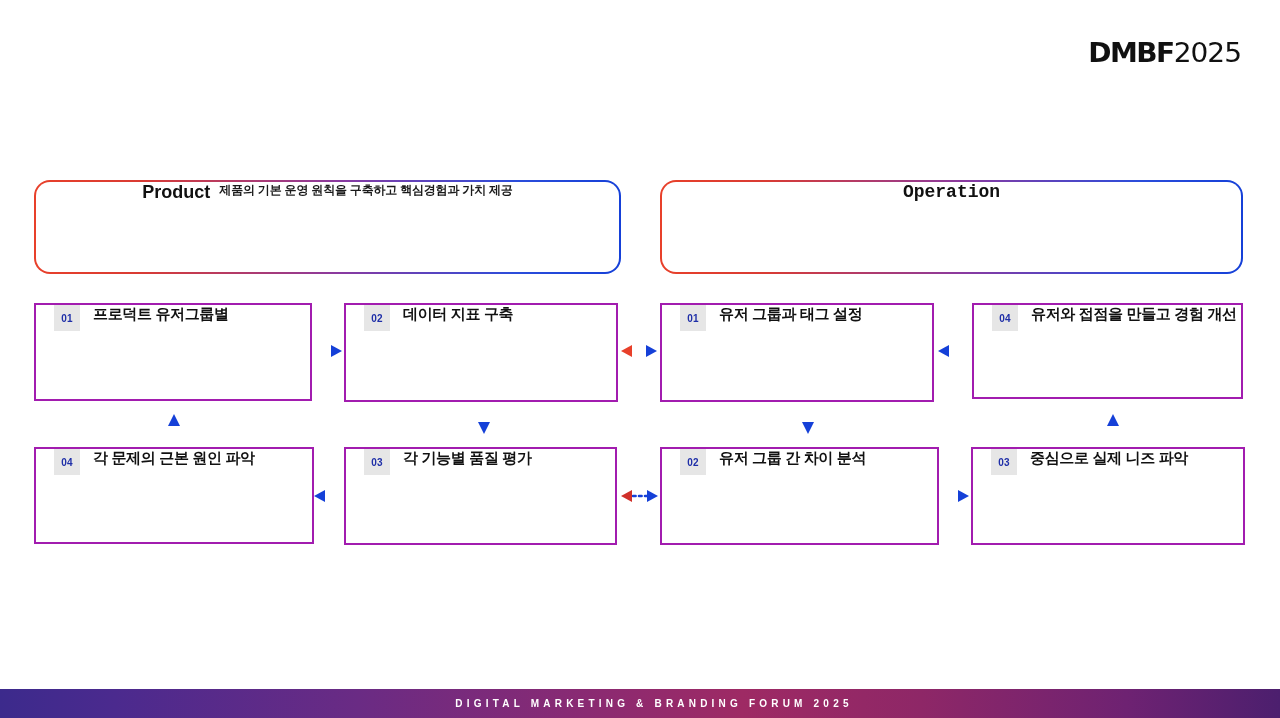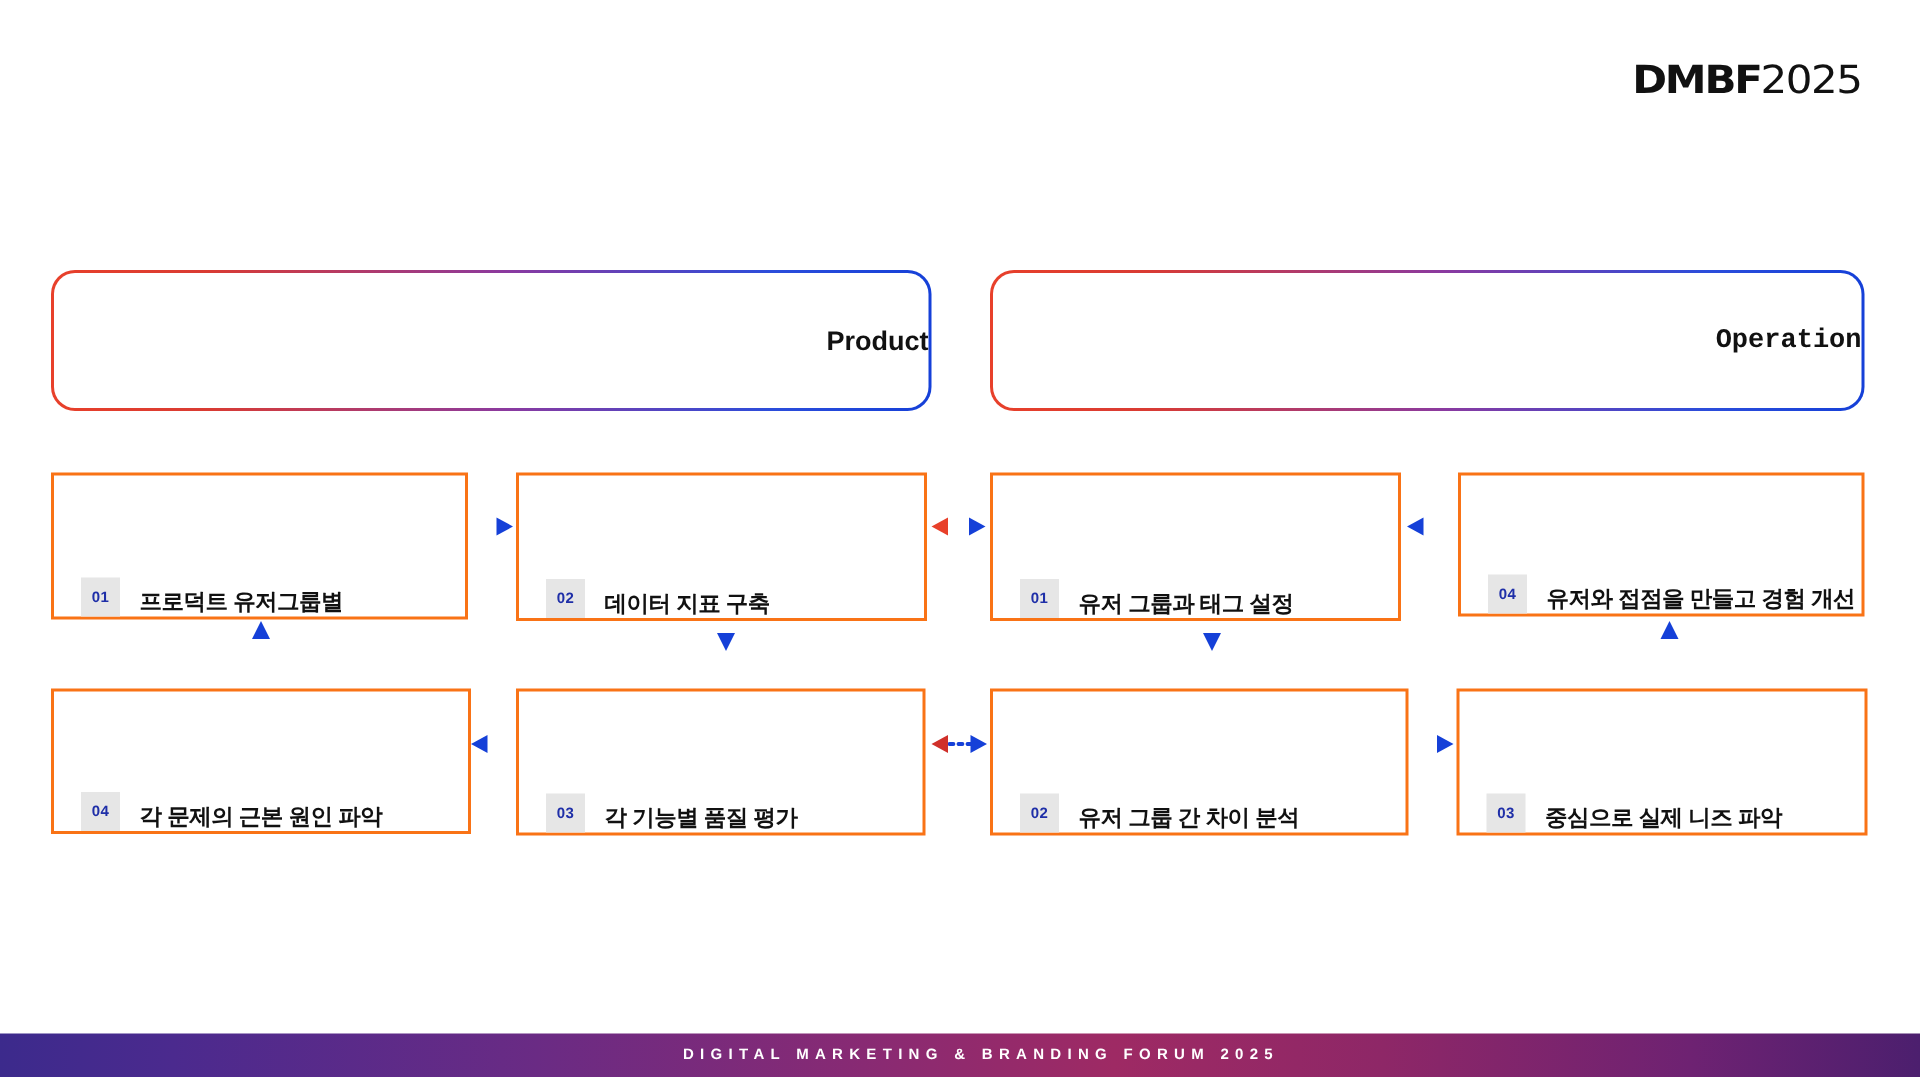--- a/index.html
+++ b/index.html
@@ -63,22 +63,22 @@
     border-radius: 16px;
     padding: 2px;
     background: linear-gradient(90deg, #e8402a 0%, #d93b33 18%, #8a3aa0 52%, #2b4ddb 82%, #1540d8 100%);
   }
   .section-header-inner {
     width: 100%;
     height: 100%;
     border-radius: 14px;
     background: #ffffff;
     display: flex;
-    flex-direction: column;
-    align-items: flex-end;
+    flex-direction: row;
+    align-items: flex-start;
     justify-content: center;
     gap: 9px;
   }
   .section-name {
     font-size: 18px;
     font-weight: bold;
     color: #111111;
   }
   .section-desc {
     font-size: 12px;
@@ -86,26 +86,25 @@
     color: #1a1a1a;
     letter-spacing: -0.2px;
   }
 
   #section-product  { left: 34px;  top: 180px; width: 587px; }
   #section-operation{ left: 660px; top: 180px; width: 583px; font-family: Liberation Mono, monospace; }
 
   
   .step-box {
     position: absolute;
-    border: 2px solid #f97316;
+    border: 2px solid #a21caf;
     background: #ffffff;
     display: flex;
-    align-items: flex-end;
+    align-items: flex-start;
     padding-left: 18px;
-    margin-top: 12px;
   }
   .step-badge {
     width: 26px;
     height: 26px;
     background: #e6e6e6;
     color: #1f2fa8;
     font-size: 10px;
     font-weight: bold;
     display: flex;
     align-items: center;
@@ -171,20 +170,21 @@
 
 
   <div class="brand-logo">
     <span class="brand-mark">DMBF</span>
     <span class="brand-year">2025</span>
   </div>
 
   <div class="section-header" id="section-product">
     <div class="section-header-inner">
       <div class="section-name">Product</div>
+      <div class="section-desc">제품의 기본 운영 원칙을 구축하고 핵심경험과 가치 제공</div>
     </div>
   </div>
 
   <div class="section-header" id="section-operation">
     <div class="section-header-inner">
       <div class="section-name">Operation</div>
     </div>
   </div>
 
   <div class="step-box" id="box-p1">

